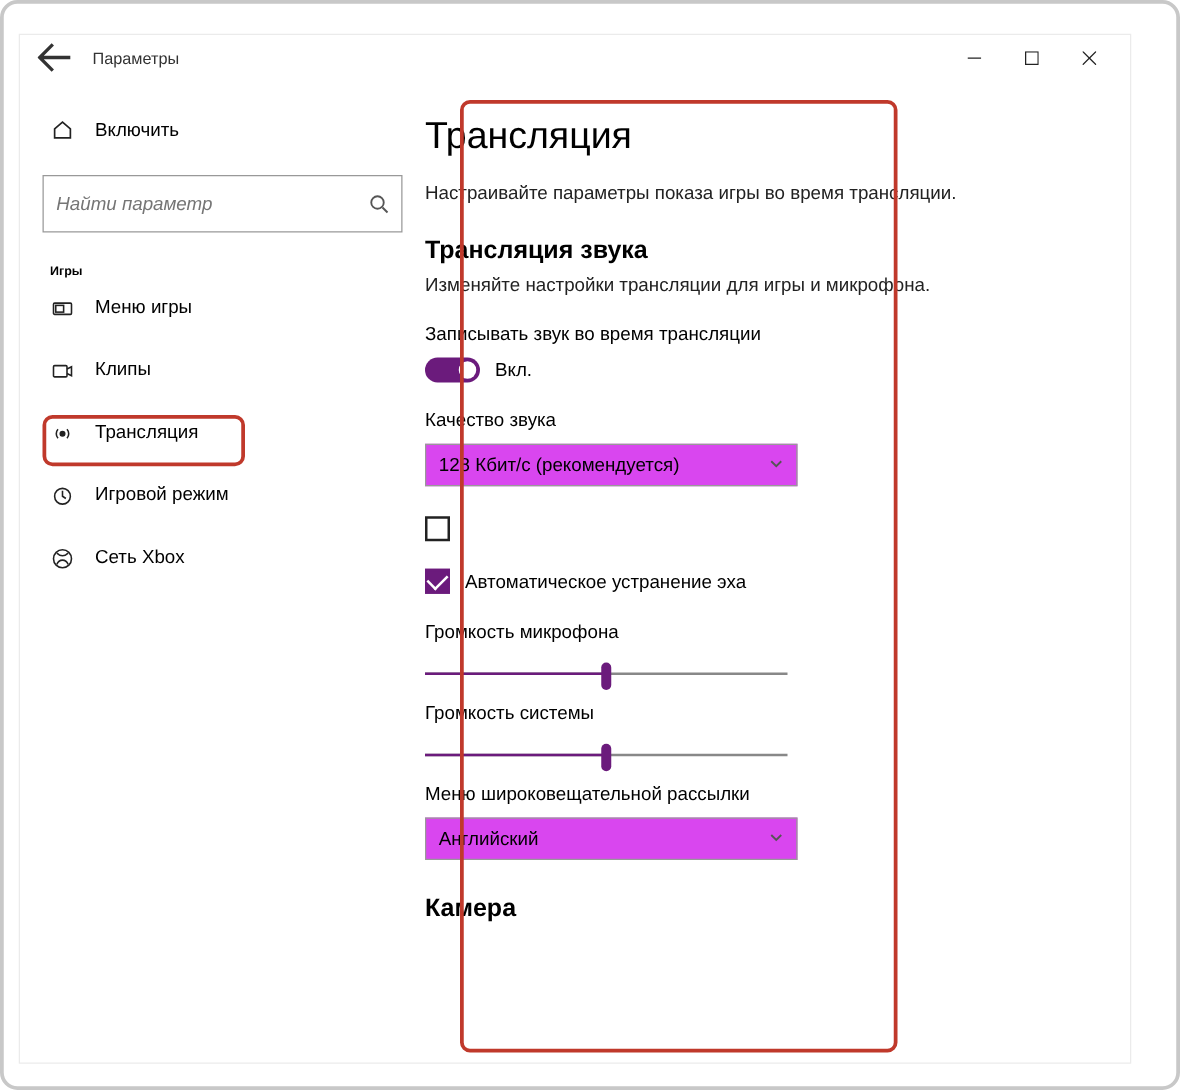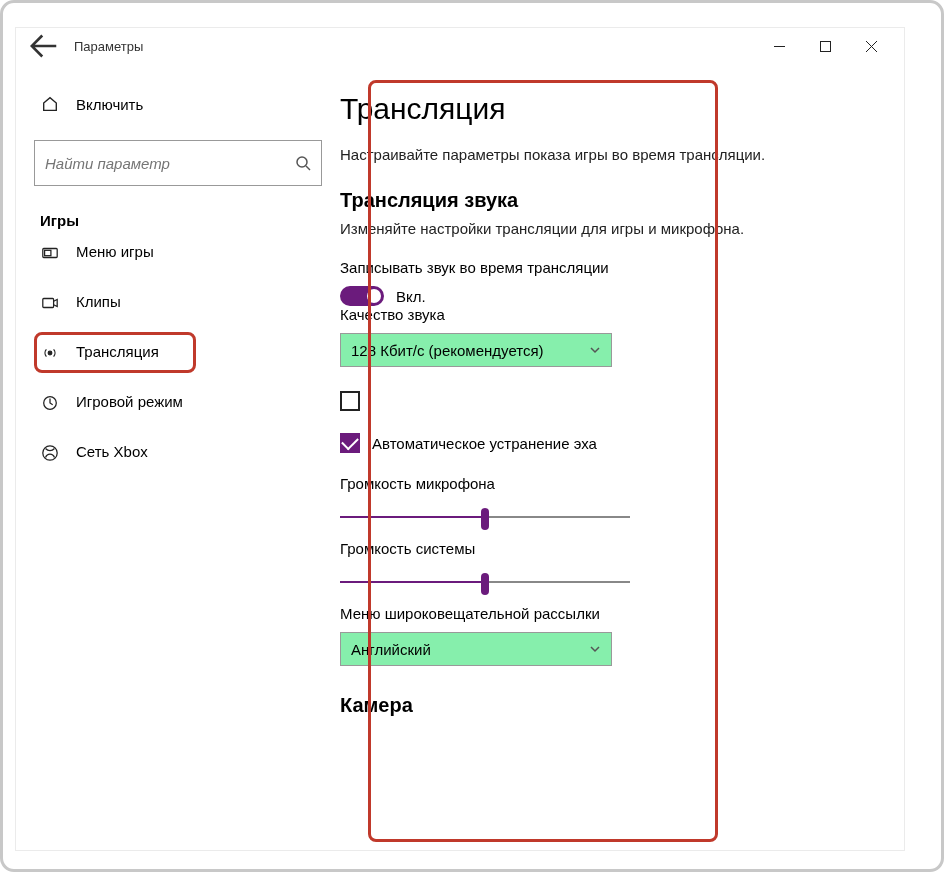--- a/index.html
+++ b/index.html
@@ -20,44 +20,44 @@
   .sidebar { width: 324px; padding: 20px 18px 0 18px; display: flex; flex-direction: column; gap: 4px; }
 
   .home-row { display: flex; align-items: center; gap: 16px; height: 40px; padding-left: 6px; cursor: default; }
   .icon-slot { width: 20px; height: 20px; display: flex; align-items: center; justify-content: center; color: #222; flex-shrink: 0; }
   .icon-slot svg { width: 18px; height: 18px; }
 
   .search-box { margin-top: 12px; height: 46px; border: 1px solid #999; background: #fff; display: flex; align-items: center; padding: 0 10px; }
   .search-box input { flex: 1; border: none; outline: none; background: transparent; font-size: 15px; font-family: inherit; color: #333; font-style: italic; }
   .search-box .search-ico { color: #555; width: 16px; height: 16px; }
 
-  .category-label { margin-top: 22px; margin-bottom: 10px; font-weight: 600; font-size: 15px; padding-left: 6px; }
+  .category-label { margin-top: 22px; margin-bottom: 10px; font-weight: 600; font-size: 10px; padding-left: 6px; }
 
   .nav-item { display: flex; align-items: flex-start; gap: 16px; height: 46px; padding-left: 6px; cursor: default; }
 
   .nav-highlight { position: absolute; border: 3px solid #c0392b; border-radius: 8px; left: 34px; top: 332px; width: 162px; height: 41px; pointer-events: none; }
 
   
   .main { flex: 1; padding: 28px 0 0 0; overflow: hidden; display: flex; flex-direction: column; position: relative; }
   .main-inner { padding-right: 20px; padding-left: 0; overflow: hidden; }
 
   h1.page-title { font-weight: 400; font-size: 30px; margin-bottom: 18px; }
   .desc { font-size: 15px; color: #222; margin-bottom: 24px; line-height: 1.4; }
   h2.section { font-weight: 600; font-size: 20px; margin-bottom: 6px; }
   h2.section.camera { margin-top: 28px; margin-bottom: 0; }
   .subdesc { font-size: 15px; color: #222; margin-bottom: 20px; line-height: 1.4; }
 
   .field-label { font-size: 15px; margin-bottom: 10px; display: block; }
 
-  .toggle-row { display: flex; align-items: center; gap: 12px; }
+  .toggle-row { display: flex; align-items: center; gap: 12px; margin-bottom: 22px; }
   .toggle { width: 44px; height: 20px; border-radius: 10px; background: #6b1b7c; position: relative; }
   .toggle .knob { position: absolute; right: 3px; top: 3px; width: 14px; height: 14px; border-radius: 50%; background: #fff; }
   .toggle-label { font-size: 15px; }
 
-  .select-like { width: 272px; height: 34px; border: 1px solid #999; background: #86efac; display: flex; align-items: center; padding: 0 10px; margin-bottom: 24px; }
+  .select-like { width: 298px; height: 34px; border: 1px solid #999; background: #d946ef; display: flex; align-items: center; padding: 0 10px; margin-bottom: 24px; }
   .select-like .sel-text { flex: 1; font-size: 15px; }
   .select-like .chev { color: #555; }
 
   .select-like.lang { margin-bottom: 0; }
 
   .check-row { display: flex; align-items: center; gap: 12px; margin-bottom: 22px; }
   .checkbox { width: 20px; height: 20px; border: 2px solid #222; background: #fff; flex-shrink: 0; position: relative; }
   .checkbox.checked { background: #6b1b7c; border-color: #6b1b7c; }
   .checkbox.checked::after { content: ""; position: absolute; left: 3px; top: -1px; width: 8px; height: 13px; border-right: 2px solid #fff; border-bottom: 2px solid #fff; transform: rotate(45deg); }
 

